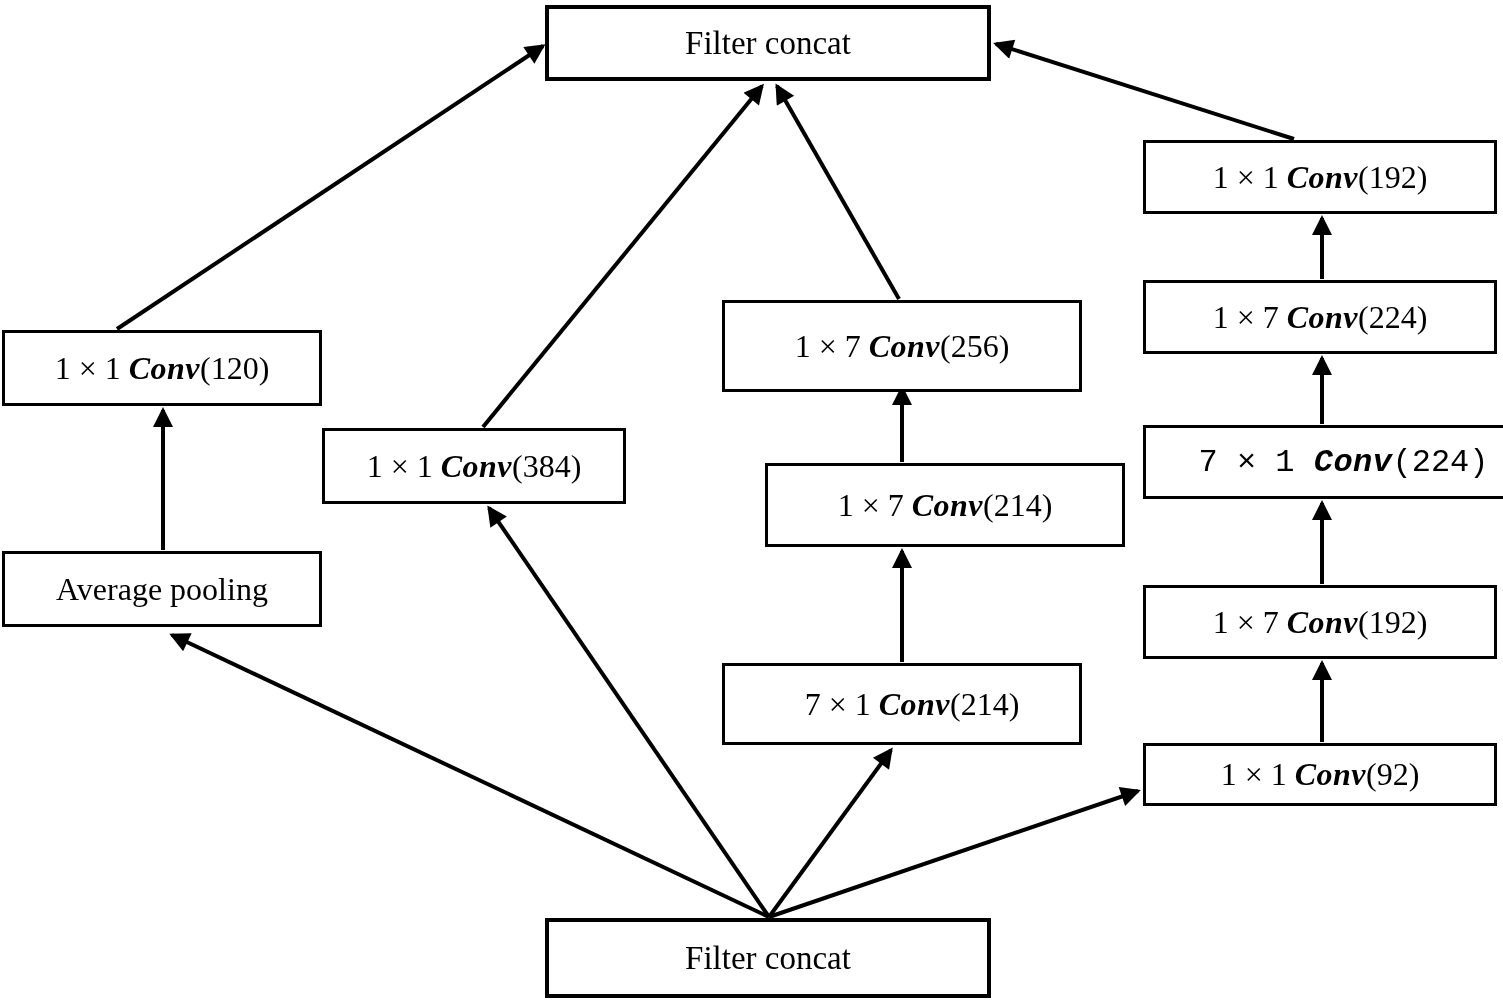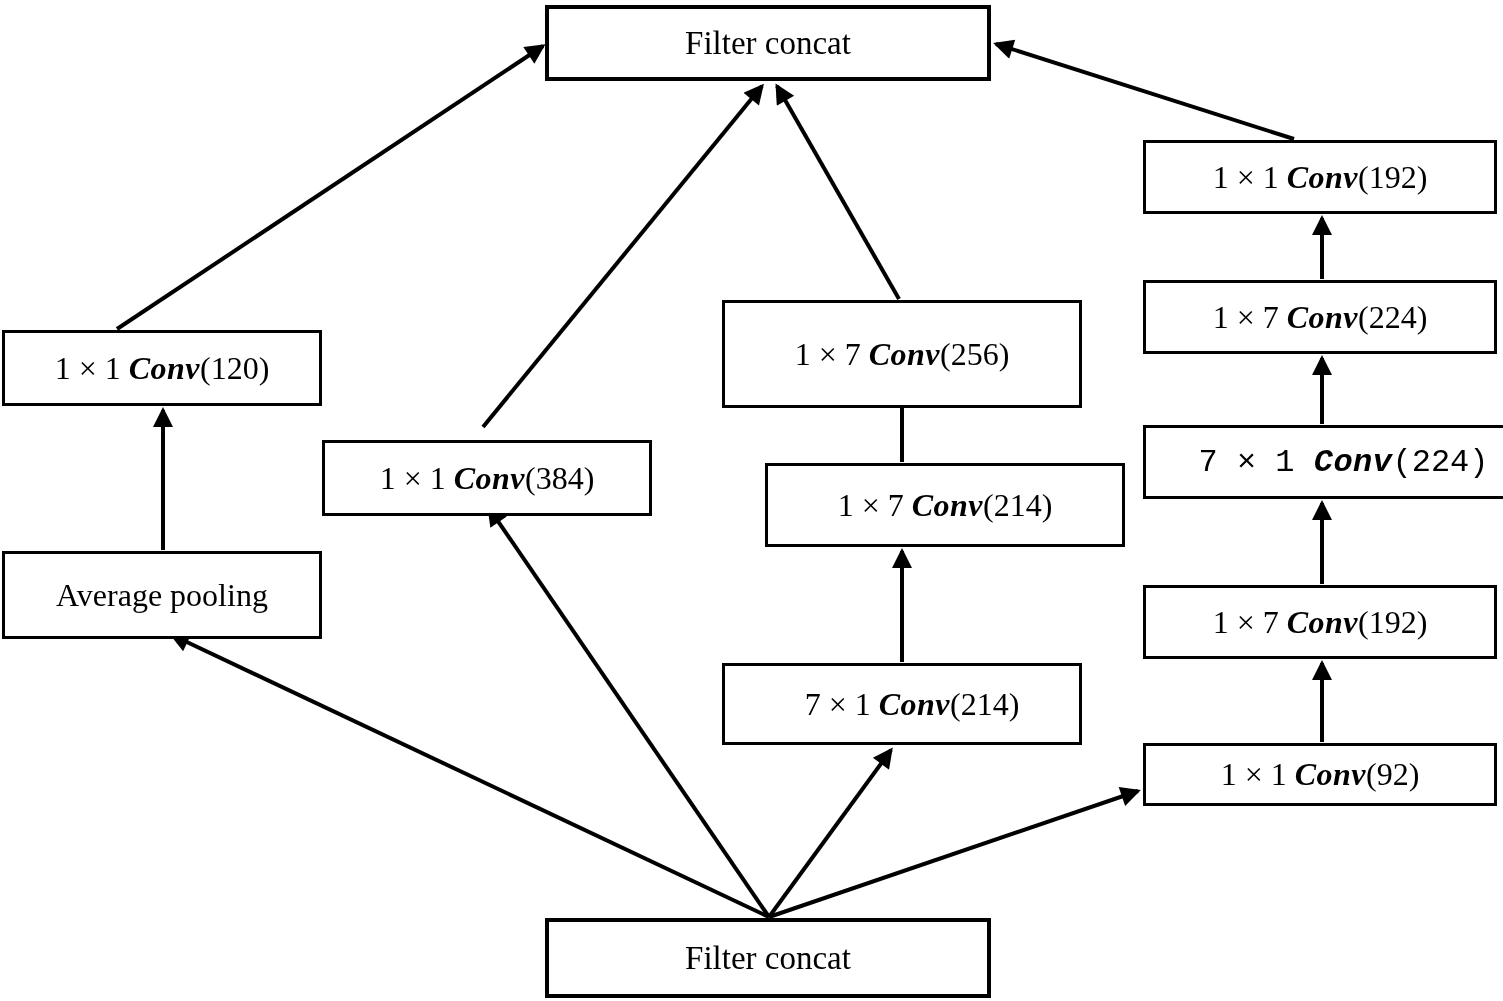--- a/index.html
+++ b/index.html
@@ -22,23 +22,23 @@
     white-space:nowrap;
     box-sizing:border-box;
     z-index:1;
   }
   .concat{border-width:4px;font-size:33px;}
   .op{font-style:italic;font-weight:600;letter-spacing:0.5px;}
 
   
   #n-top-concat    {left:545px;top:5px;   width:446px;height:76px;}
   #n-conv120      {left:2px;  top:330px; width:320px;height:76px;}
-  #n-avgpool      {left:2px;  top:551px; width:320px;height:88px;}
-  #n-conv384      {left:322px;top:440px; width:330px;height:76px;}
-  #n-conv256      {left:722px;top:300px; width:360px;height:108px;}
+  #n-avgpool      {left:2px;  top:551px; width:320px;height:76px;}
+  #n-conv384      {left:322px;top:428px; width:304px;height:76px;}
+  #n-conv256      {left:722px;top:300px; width:360px;height:92px;}
   #n-conv214a     {left:765px;top:463px; width:360px;height:84px;text-align:center;}
   #n-conv214b     {left:722px;top:663px; width:360px;height:82px;padding-left:20px;}
   #n-conv192a     {left:1143px;top:140px;width:354px;height:74px;}
   #n-conv224a     {left:1143px;top:280px;width:354px;height:74px;}
   #n-conv224b     {left:1143px;top:425px;width:401px;height:74px;font-family:Liberation Mono, monospace;}
   #n-conv192b     {left:1143px;top:585px;width:354px;height:74px;}
   #n-conv92       {left:1143px;top:743px;width:354px;height:63px;}
   #n-bottom-concat{left:545px;top:918px; width:446px;height:80px;}
 </style>
 </head>

